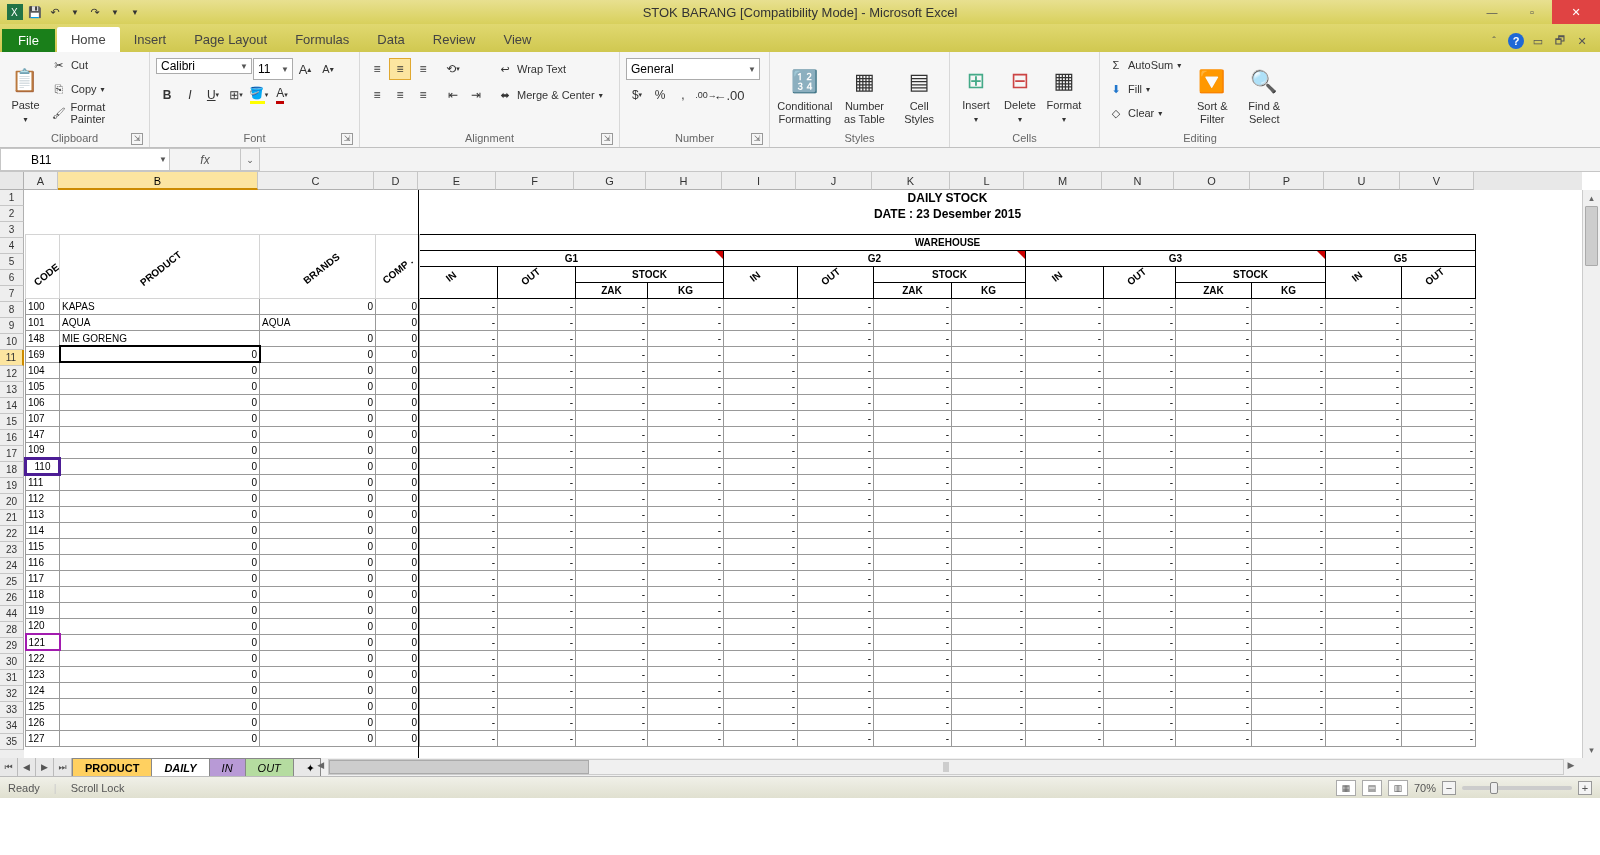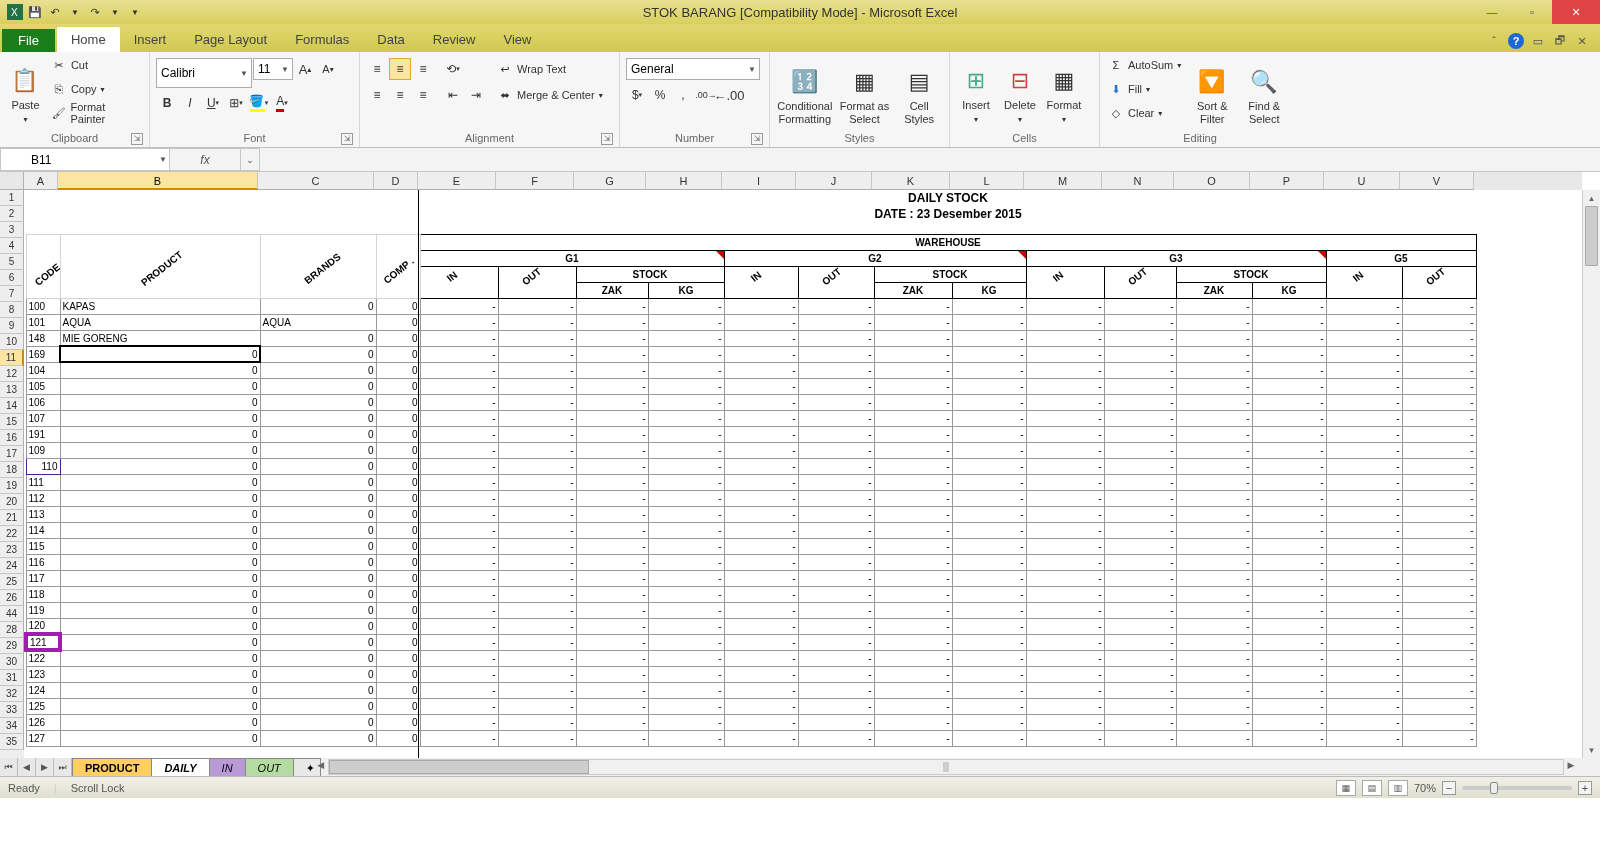--- a/index.html
+++ b/index.html
@@ -32,21 +32,21 @@
 .group-label .launcher { position:absolute; right:0; bottom:2px; width:12px; height:12px; border:1px solid #999; font-size:8px; line-height:10px; color:#666; cursor:pointer;}
 .bigbtn { display: flex; flex-direction: column; align-items: center; justify-content: flex-end; width: 40px; height: 72px; cursor: pointer; font-size: 11px; color: #333; gap:2px; }
 .bigbtn .ico { width: 32px; height: 32px; display:flex; align-items:center; justify-content:center; font-size:22px;}
 .bigbtn .lbl { text-align:center; line-height:13px; }
 .smallbtn-col { display:flex; flex-direction:column; gap:2px; justify-content:center; }
 .smallbtn { display:flex; align-items:center; gap:4px; font-size:11px; color:#333; cursor:pointer; padding:1px 2px; height:22px;}
 .smallbtn .ico { width:16px; height:16px; display:flex; align-items:center; justify-content:center; }
 .row-icons { display:flex; gap:1px; }
 .sq { width:22px; height:22px; border:1px solid transparent; display:flex; align-items:center; justify-content:center; cursor:pointer; font-size:12px; color:#333; }
 .sq.active { border:1px solid #e0a830; background:#fce5a0;}
-.font-name { width:96px; height:30px; border:1px solid #ababab; background:#fff; font-size:12px; padding-left:4px; display:flex; align-items:center; justify-content:space-between;}
+.font-name { width:96px; height:16px; border:1px solid #ababab; background:#fff; font-size:12px; padding-left:4px; display:flex; align-items:center; justify-content:space-between;}
 .font-size { width:40px; height:22px; border:1px solid #ababab; background:#fff; font-size:12px; padding-left:4px; display:flex; align-items:center; justify-content:space-between;}
 .dd-arrow { font-size:8px; color:#555; padding-right:3px; }
 .numfmt { width:134px; height:22px; border:1px solid #ababab; background:#fff; font-size:12px; padding-left:4px; display:flex; align-items:center; justify-content:space-between;}
 
 
 .formulabar { height: 24px; display:flex; align-items:stretch; border-bottom:1px solid #c6c6c6; background:#f3f3f3;}
 .namebox { width:170px; border:1px solid #c6c6c6; background:#fff; display:flex; align-items:center; padding-left:30px; font-size:12px; position:relative;}
 .namebox .dd { position:absolute; right:2px; font-size:8px; color:#555; cursor:pointer;}
 .fb-btns { width:70px; display:flex; align-items:center; justify-content:center; gap:8px; border-top:1px solid #c6c6c6; border-bottom:1px solid #c6c6c6;}
 .fx { font-style:italic; font-size:12px; color:#555; cursor:pointer;}
@@ -265,21 +265,21 @@
   </div>
 
   <div class="group" style="width:180px">
     <div class="group-body">
       <div class="bigbtn" style="width:58px">
           <div class="ico">🔢</div>
           <div class="lbl">Conditional Formatting</div>
         </div>
       <div class="bigbtn" style="width:54px">
           <div class="ico">▦</div>
-          <div class="lbl">Format as Select</div>
+          <div class="lbl">Number as Table</div>
         </div>
       <div class="bigbtn" style="width:48px">
           <div class="ico">▤</div>
           <div class="lbl">Cell Styles</div>
         </div>
     </div>
     <div class="group-label">Styles</div>
   </div>
 
   <div class="group" style="width:150px">
@@ -648,21 +648,21 @@
             <td style="text-align:right;border:1px solid #999">-</td>
             <td style="text-align:right;border:1px solid #999">-</td>
             <td style="text-align:right;border:1px solid #999">-</td>
             <td style="text-align:right;border:1px solid #999">-</td>
             <td style="text-align:right;border:1px solid #999">-</td>
             <td style="text-align:right;border:1px solid #999">-</td>
             <td style="text-align:right;border:1px solid #999">-</td>
             <td style="text-align:right;border:1px solid #999">-</td>
           </tr>
           <tr>
-    <td style="text-align:left;border:1px solid #999">191</td>
+    <td style="text-align:left;border:1px solid #999">147</td>
     <td style="text-align:right;border:1px solid #999">0</td>
     <td style="text-align:right;border:1px solid #999">0</td>
     <td style="text-align:right;border:1px solid #999">0</td>
     <td style="text-align:right;border:1px solid #999">-</td>
             <td style="text-align:right;border:1px solid #999">-</td>
             <td style="text-align:right;border:1px solid #999">-</td>
             <td style="text-align:right;border:1px solid #999">-</td>
             <td style="text-align:right;border:1px solid #999">-</td>
             <td style="text-align:right;border:1px solid #999">-</td>
             <td style="text-align:right;border:1px solid #999">-</td>
@@ -688,21 +688,21 @@
             <td style="text-align:right;border:1px solid #999">-</td>
             <td style="text-align:right;border:1px solid #999">-</td>
             <td style="text-align:right;border:1px solid #999">-</td>
             <td style="text-align:right;border:1px solid #999">-</td>
             <td style="text-align:right;border:1px solid #999">-</td>
             <td style="text-align:right;border:1px solid #999">-</td>
             <td style="text-align:right;border:1px solid #999">-</td>
             <td style="text-align:right;border:1px solid #999">-</td>
           </tr>
           <tr>
-    <td style="text-align:right;border:1px solid #4c1d95">110</td>
+    <td style="text-align:center;border:3px solid #4c1d95">110</td>
     <td style="text-align:right;border:1px solid #999">0</td>
     <td style="text-align:right;border:1px solid #999">0</td>
     <td style="text-align:right;border:1px solid #999">0</td>
     <td style="text-align:right;border:1px solid #999">-</td>
             <td style="text-align:right;border:1px solid #999">-</td>
             <td style="text-align:right;border:1px solid #999">-</td>
             <td style="text-align:right;border:1px solid #999">-</td>
             <td style="text-align:right;border:1px solid #999">-</td>
             <td style="text-align:right;border:1px solid #999">-</td>
             <td style="text-align:right;border:1px solid #999">-</td>
@@ -908,21 +908,21 @@
             <td style="text-align:right;border:1px solid #999">-</td>
             <td style="text-align:right;border:1px solid #999">-</td>
             <td style="text-align:right;border:1px solid #999">-</td>
             <td style="text-align:right;border:1px solid #999">-</td>
             <td style="text-align:right;border:1px solid #999">-</td>
             <td style="text-align:right;border:1px solid #999">-</td>
             <td style="text-align:right;border:1px solid #999">-</td>
             <td style="text-align:right;border:1px solid #999">-</td>
           </tr>
           <tr>
-    <td style="text-align:left;border:4px solid #a21caf">121</td>
+    <td style="text-align:left;border:2px solid #a21caf">121</td>
     <td style="text-align:right;border:1px solid #999">0</td>
     <td style="text-align:right;border:1px solid #999">0</td>
     <td style="text-align:right;border:1px solid #999">0</td>
     <td style="text-align:right;border:1px solid #999">-</td>
             <td style="text-align:right;border:1px solid #999">-</td>
             <td style="text-align:right;border:1px solid #999">-</td>
             <td style="text-align:right;border:1px solid #999">-</td>
             <td style="text-align:right;border:1px solid #999">-</td>
             <td style="text-align:right;border:1px solid #999">-</td>
             <td style="text-align:right;border:1px solid #999">-</td>

